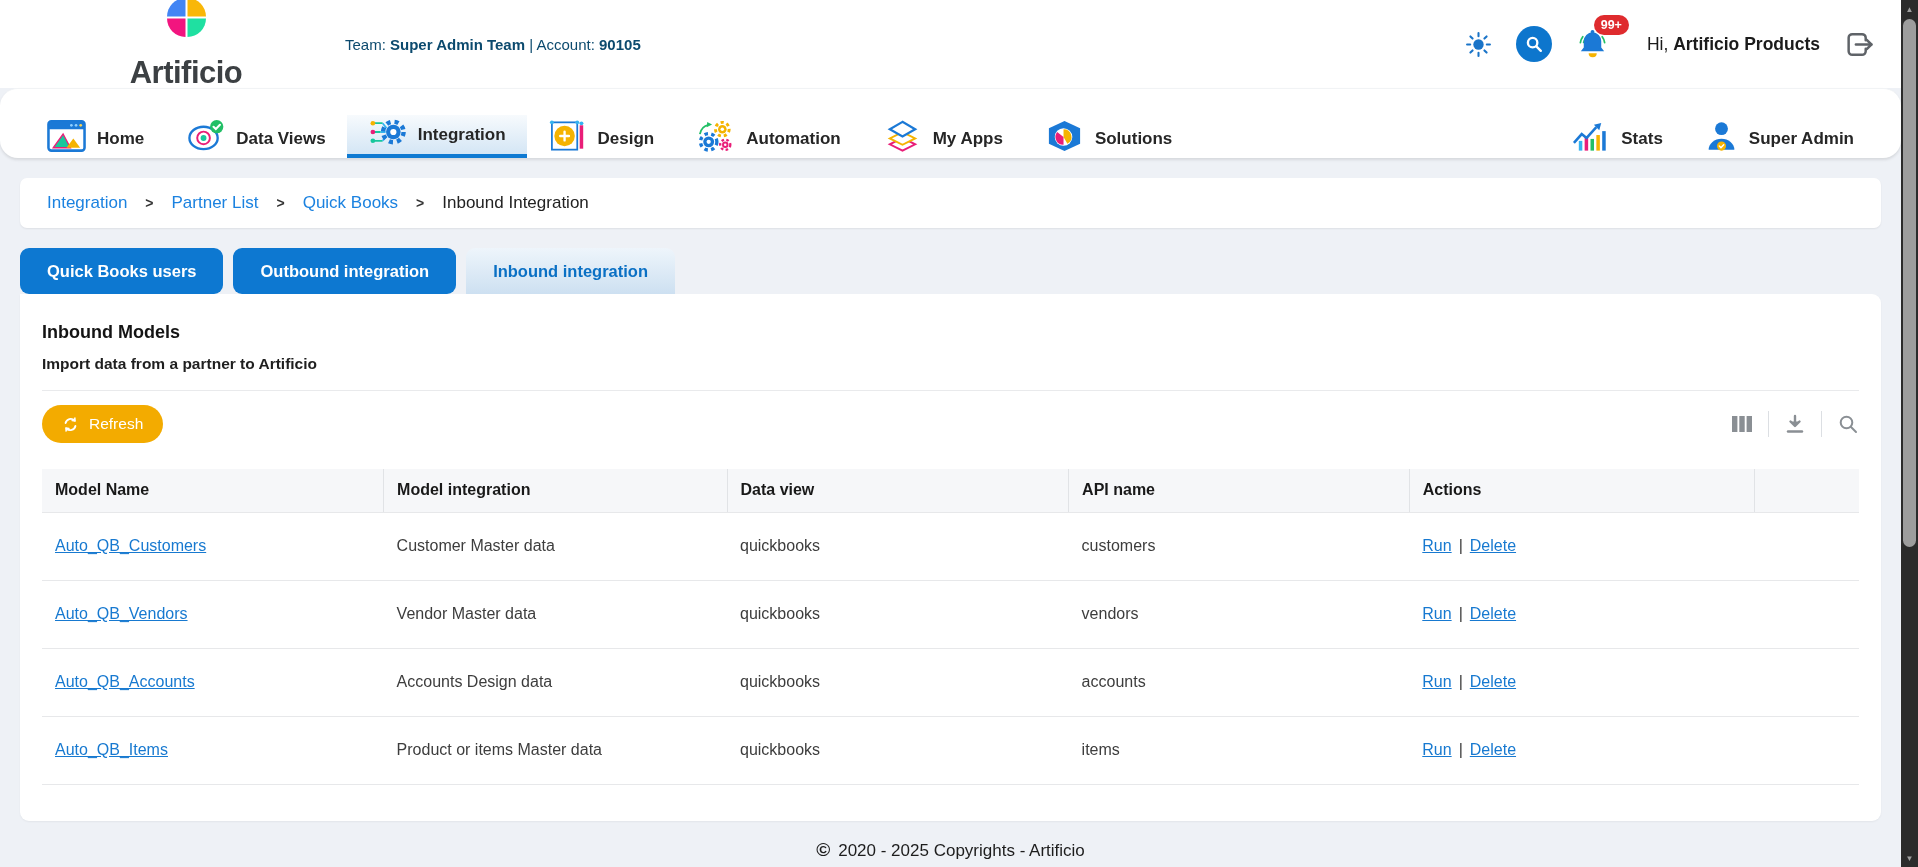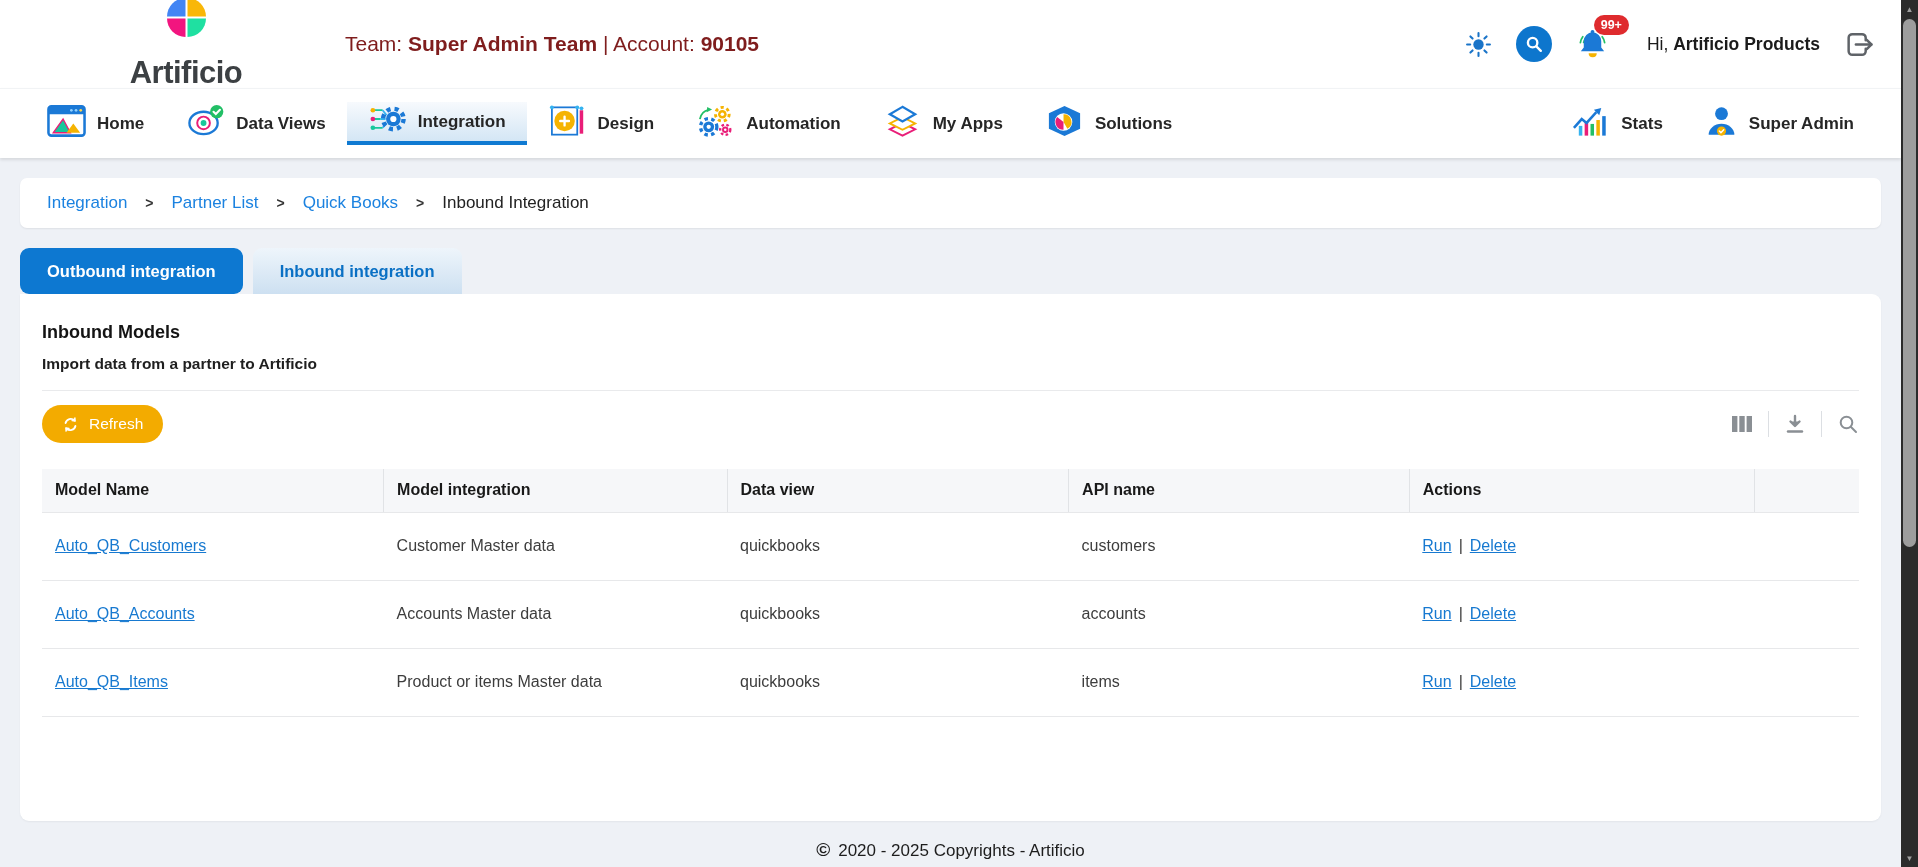--- a/index.html
+++ b/index.html
@@ -4,34 +4,34 @@
 <style>
   * { margin:0; padding:0; box-sizing:border-box; }
   html,body { width:1918px; height:867px; overflow:hidden; }
   body { background:#eef1f6; font-family:"Liberation Sans", sans-serif; position:relative; }
   .page { position:absolute; left:0; top:0; width:1901px; height:867px; }
 
   
   .topbar { height:88px; background:#fff; display:flex; align-items:center; padding:0 26px 0 27px; }
   .brand { display:flex; align-items:center; gap:13px; width:318px;flex-direction:column; }
   .brand-name { font-size:31px; font-weight:700; color:#3c4043; letter-spacing:-0.5px; }
-  .team-line { font-size:21px; color:#7f1d1d; }
+  .team-line { font-size:15px; color:#0c4a6e; }
   .team-line b { font-weight:700; }
   .topbar-right { margin-left:auto; display:flex; align-items:center; gap:24px; }
   .icon-btn { display:flex; align-items:center; justify-content:center; cursor:pointer; }
   .search-circle { width:36px; height:36px; border-radius:50%; background:#0d76cd; }
   .bell-wrap { position:relative; margin-right:14px; }
   .badge { position:absolute; top:-13px; right:-20px; background:#df2b2e; color:#fff;
            font-size:12.5px; font-weight:700; padding:3px 7px 3px; border-radius:11px; }
   .greeting { font-size:17.5px; color:#1b1b1b; white-space:nowrap; }
   .greeting b { font-weight:700; }
 
   
-  .nav { height:70px; background:#fff; display:flex; align-items:center; padding:0 26px;
-         border-top:1px solid #f1f3f5; box-shadow:0 2px 3px rgba(0,0,0,.10); position:relative; z-index:2; }
+  .nav { height:70px; background:#fff; display:flex; align-items:flex-end; padding:0 26px;
+         border-top:1px solid #f1f3f5; box-shadow:0 2px 3px rgba(0,0,0,.10); position:relative; z-index:2;border-radius:18px; }
   .nav-item { display:flex; align-items:center; gap:11px; padding:0 21px; font-size:17px;
               font-weight:600; color:#262626; cursor:pointer; white-space:nowrap; }
   .nav-item.active { background:linear-gradient(180deg,#f7fafd 0%,#d4e6f5 100%);
                      border-bottom:4px solid #0f7ad2; }
   .nav-right { margin-left:auto; display:flex; align-items:center; gap:0; }
 
   
   .breadcrumb { margin:20px 20px 0; height:50px; background:#fff; border-radius:7px;
                 box-shadow:0 1px 2px rgba(0,0,0,.07); display:flex; align-items:center;
                 gap:18px; padding:0 27px; font-size:17px; }
@@ -279,20 +279,21 @@
     <span class="crumb-link">Integration</span>
     <span class="crumb-sep">&gt;</span>
     <span class="crumb-link">Partner List</span>
     <span class="crumb-sep">&gt;</span>
     <span class="crumb-link">Quick Books</span>
     <span class="crumb-sep">&gt;</span>
     <span class="crumb-current">Inbound Integration</span>
   </div>
 
   <div class="tabs">
+    <div class="tab">Quick Books users</div>
     <div class="tab">Outbound integration</div>
     <div class="tab active">Inbound integration</div>
   </div>
 
   <div class="card">
     <div class="page-title">Inbound Models</div>
     <div class="page-subtitle">Import data from a partner to Artificio</div>
     <div class="card-divider"></div>
 
     <div class="toolbar">
@@ -357,22 +358,32 @@
           <td><span class="cell-link">Auto_QB_Customers</span></td>
           <td>Customer Master data</td>
           <td>quickbooks</td>
           <td>customers</td>
           <td>
             <span class="cell-link">Run</span><span class="action-sep">|</span><span class="cell-link">Delete</span>
           </td>
           <td></td>
         </tr>
         <tr>
+          <td><span class="cell-link">Auto_QB_Vendors</span></td>
+          <td>Vendor Master data</td>
+          <td>quickbooks</td>
+          <td>vendors</td>
+          <td>
+            <span class="cell-link">Run</span><span class="action-sep">|</span><span class="cell-link">Delete</span>
+          </td>
+          <td></td>
+        </tr>
+        <tr>
           <td><span class="cell-link">Auto_QB_Accounts</span></td>
-          <td>Accounts Master data</td>
+          <td>Accounts Design data</td>
           <td>quickbooks</td>
           <td>accounts</td>
           <td>
             <span class="cell-link">Run</span><span class="action-sep">|</span><span class="cell-link">Delete</span>
           </td>
           <td></td>
         </tr>
         <tr>
           <td><span class="cell-link">Auto_QB_Items</span></td>
           <td>Product or items Master data</td>

